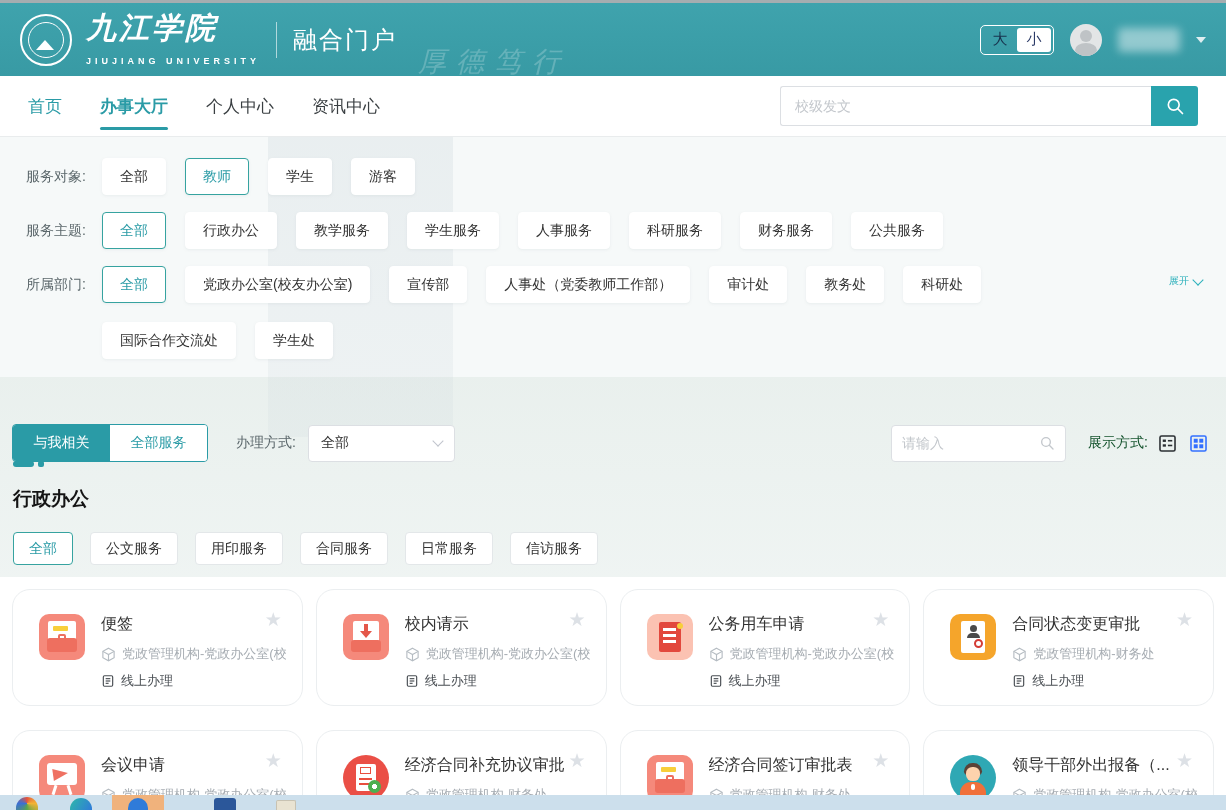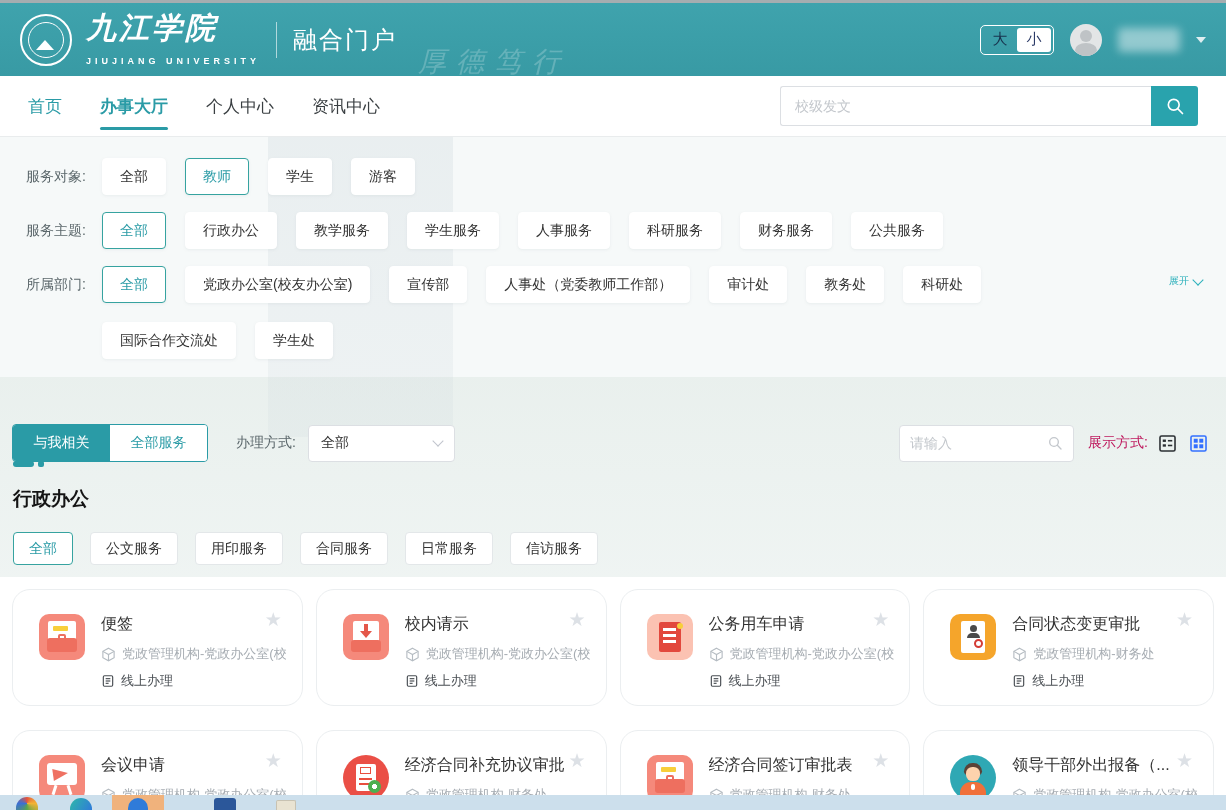--- a/index.html
+++ b/index.html
@@ -64,21 +64,21 @@
   .toolbar { position:absolute; top:424px; left:0; right:0; height:38px; display:flex; align-items:center; padding:0 12px; }
   .seg { display:flex; height:38px; border:1px solid #2a9ba6; border-radius:4px; overflow:hidden; }
   .seg-btn { width:97px; display:flex; align-items:center; justify-content:center; font-size:14px; cursor:pointer; background:#fff; color:#2a9ba6; }
   .seg-btn.on { background:#2a9ba6; color:#fff; }
   .mode-label { margin-left:28px; font-size:14px; color:#5b676b; }
   .select-box { margin-left:12px; width:147px; height:37px; background:#fff; border:1px solid #dcdfe3; border-radius:4px; display:flex; align-items:center; padding:0 12px; font-size:14px; color:#333; cursor:pointer; }
   .sel-caret { margin-left:auto; width:8px; height:8px; border-right:1.5px solid #c0c4cc; border-bottom:1.5px solid #c0c4cc; transform:rotate(45deg); margin-top:-4px; }
   .tb-search { margin-left:auto; width:175px; height:37px; background:#fff; border:1px solid #dcdfe3; border-radius:4px; display:flex; align-items:center; padding:0 10px; }
   .tb-search input { border:none; outline:none; flex:1; font-size:14px; color:#333; min-width:0; background:transparent; }
   .tb-search input::placeholder { color:#c3c7cc; }
-  .disp-label { margin-left:14px; font-size:14px; color:#be185d; }
+  .disp-label { margin-left:22px; font-size:14px; color:#14532d; }
   .disp-icons { display:flex; gap:12px; margin-left:10px; margin-right:6px; }
   .disp-icons svg { cursor:pointer; }
 
   
   .section-marker { position:absolute; left:13px; top:461px; display:flex; align-items:center; gap:4px; }
   .sm-dash { width:21px; height:6px; background:#2a9ba6; border-radius:3px; }
   .sm-dot { width:6px; height:6px; background:#2a9ba6; border-radius:2px; }
   .section-title { position:absolute; left:13px; top:486px; font-size:19px; font-weight:bold; color:#141414; }
   .section-tabs { position:absolute; left:13px; top:532px; display:flex; gap:17px; }
   .stab { min-width:53px; padding:0 15px; height:33px; line-height:31px; text-align:center; background:#fff; border:1px solid #e3e7e9; border-radius:4px; font-size:14px; color:#333; cursor:pointer; }

